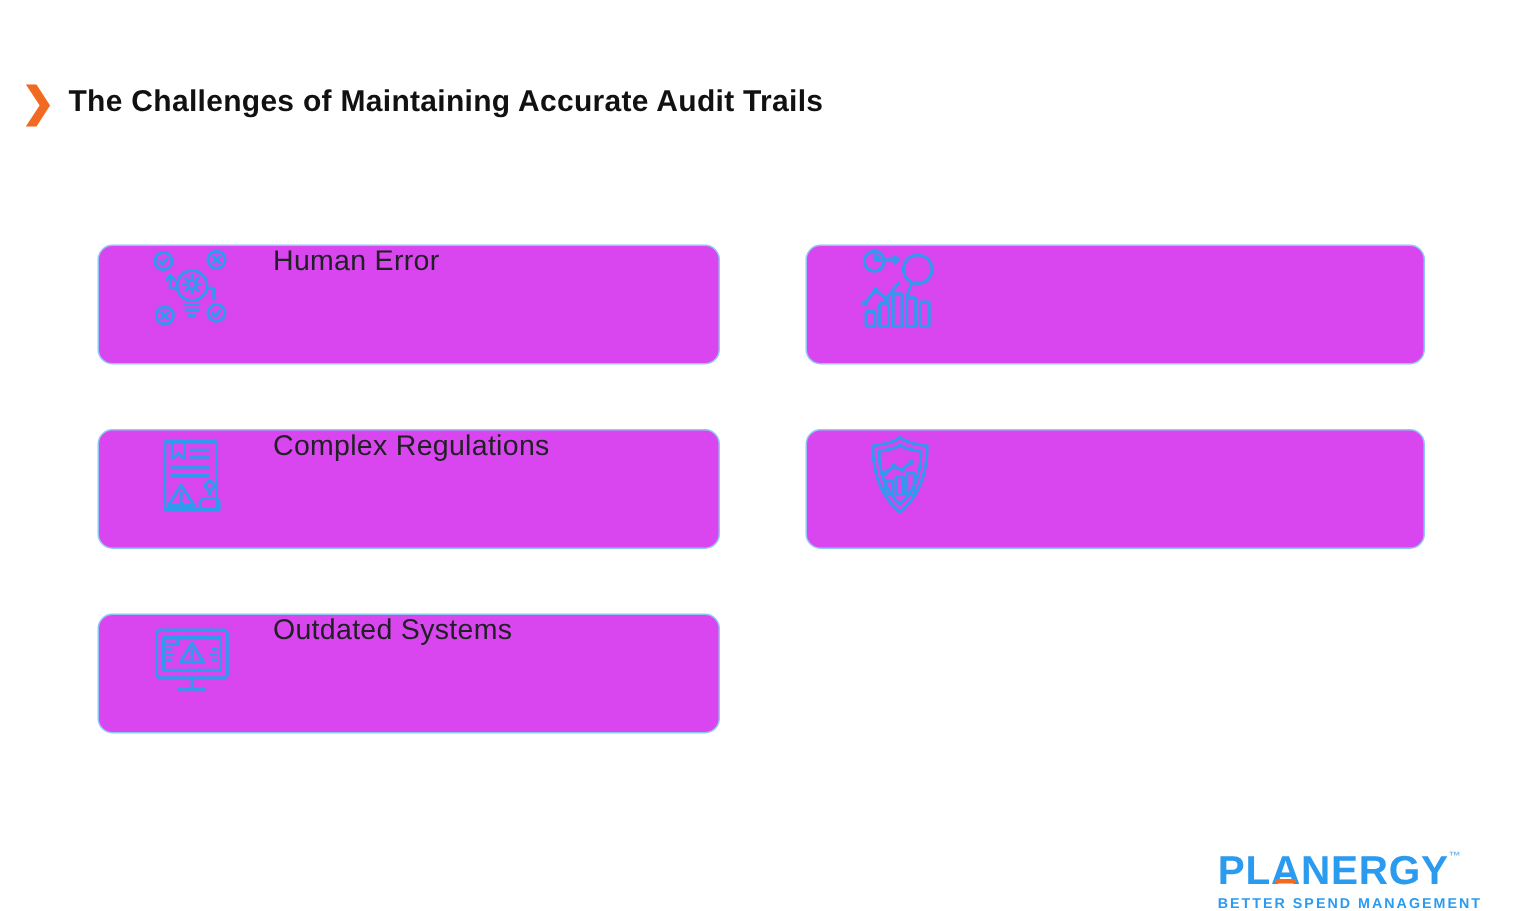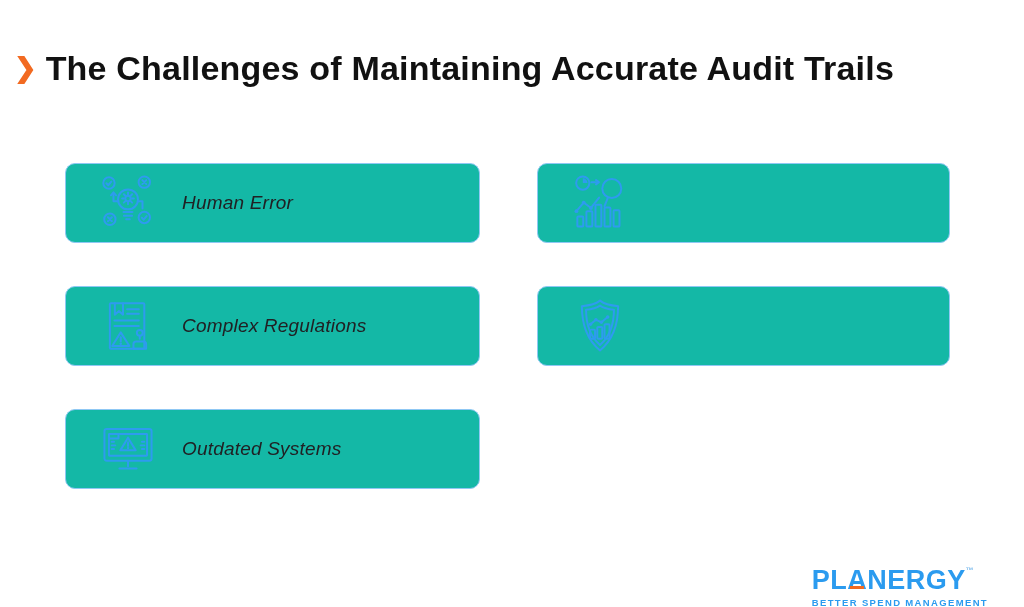--- a/index.html
+++ b/index.html
@@ -19,42 +19,41 @@
   }
   .title-marker {
     color: #F26A21;
     font-size: 27px;
     font-weight: bold;
     line-height: 40px;
     margin-right: 9px;
   }
   .page-title {
     color: #111111;
-    font-size: 34px;
+    font-size: 20px;
     font-weight: bold;
     letter-spacing: 0.2px;
     line-height: 40px;
   }
   .cards-grid {
     position: absolute;
     left: 65px;
     top: 163px;
     display: grid;
     grid-template-columns: 415px 413px;
     grid-template-rows: 80px 80px 80px;
     column-gap: 57px;
     row-gap: 43px;
   }
   .card {
-    background: #14b8a6;
+    background: #d946ef;
     border: 1.5px solid #8FC8F4;
     border-radius: 10px;
     display: flex;
-    align-items: center;
-    font-style: italic;
+    align-items: flex-start;
   }
   .card-icon {
     width: 60px;
     height: 60px;
     margin-left: 32px;
     flex: 0 0 auto;
     display: flex;
     align-items: center;
     justify-content: center;
   }

